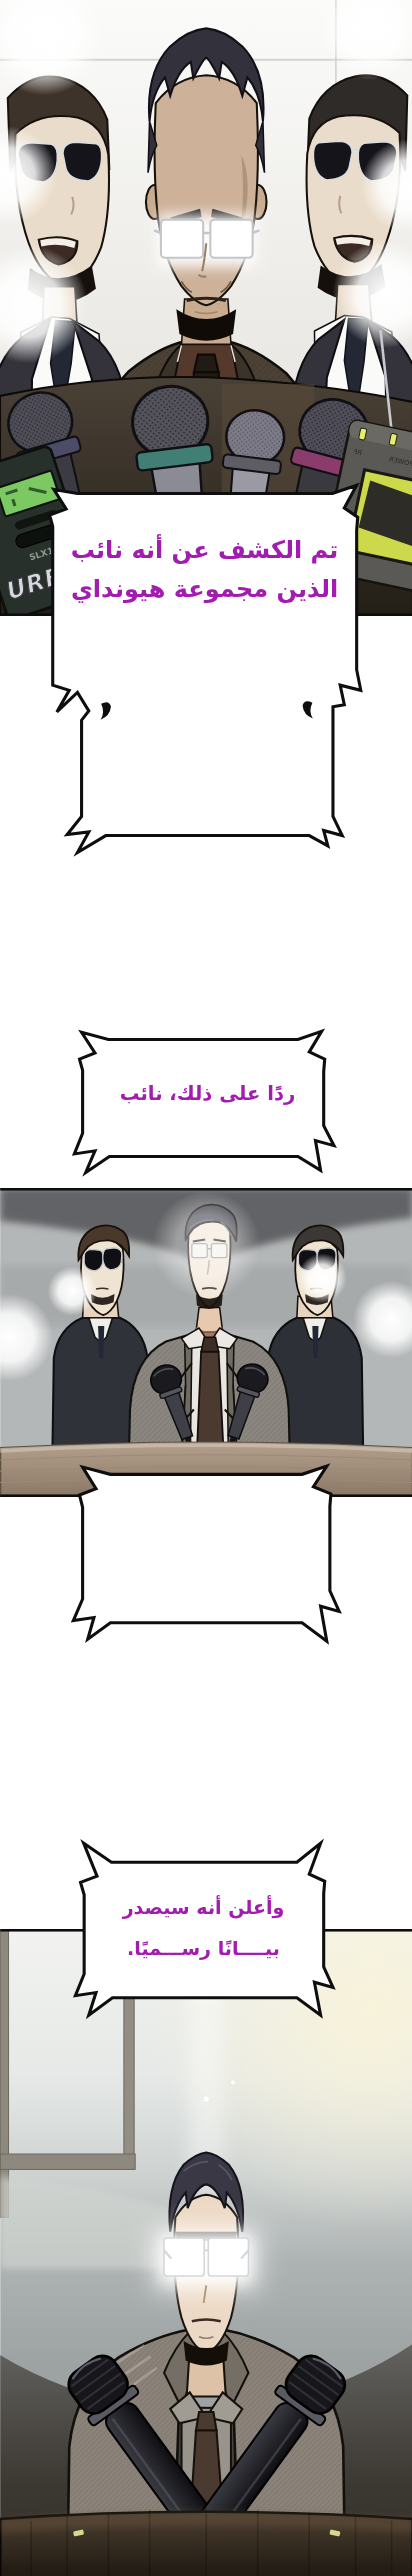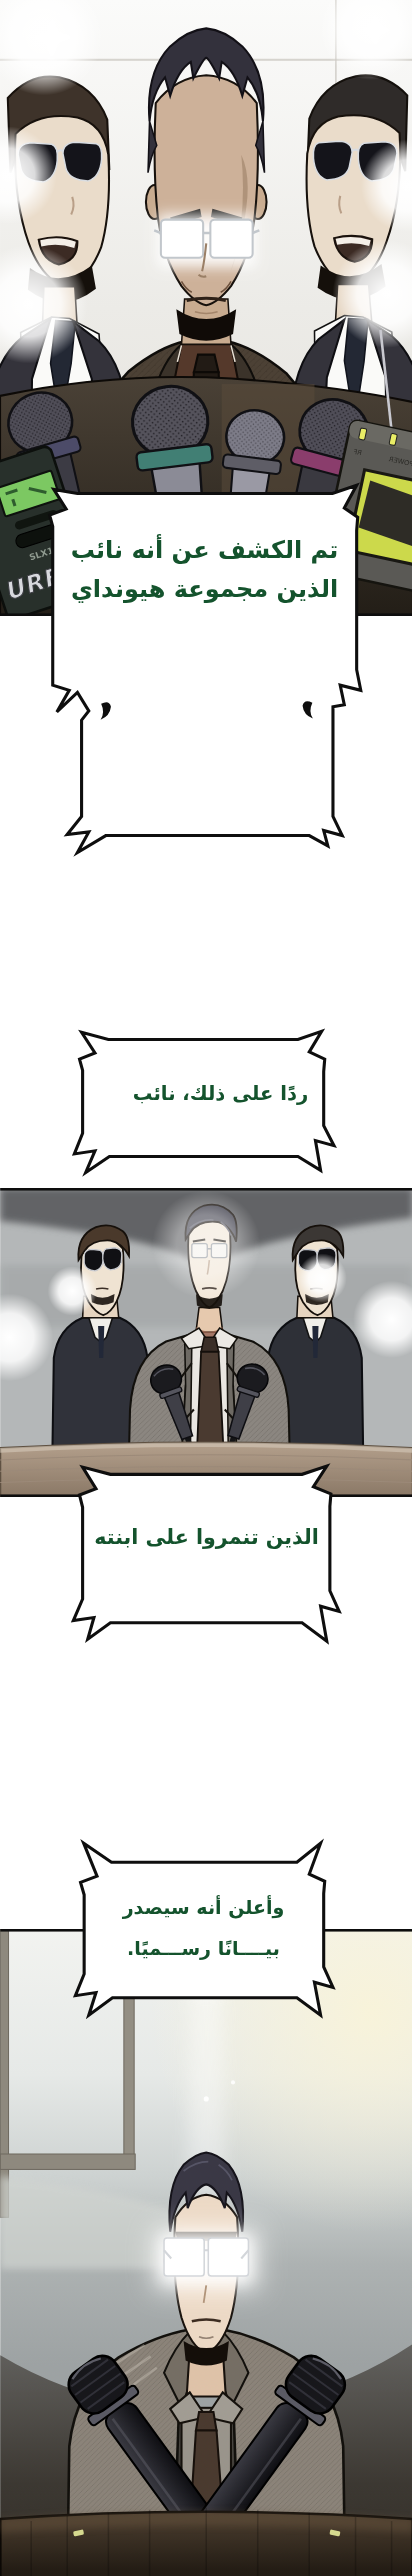--- a/index.html
+++ b/index.html
@@ -1,26 +1,26 @@
 <!DOCTYPE html>
 <html style="font-size:8.2px"><head>
 <meta charset="utf-8">
 <style>
   html,body{margin:0;padding:0;background:#ffffff;}
   .stage{position:relative;width:413px;height:3606px;margin:0 auto;background:#ffffff;overflow:hidden;
          font-family:"DejaVu Sans",sans-serif;}
   .panel{position:absolute;left:0;width:413px;overflow:hidden;}
   .panel svg{display:block;}
   #bubble-layer{position:absolute;left:0;top:0;z-index:3;pointer-events:none;}
-  .btxt{position:absolute;z-index:4;direction:rtl;text-align:center;color:#14532d;font-weight:bold;
+  .btxt{position:absolute;z-index:4;direction:rtl;text-align:center;color:#a21caf;font-weight:bold;
         white-space:nowrap;}
   .btxt div{white-space:nowrap;}
   .t1{left:60px;top:531px;width:289px;font-size:24px;line-height:39px;}
   .t2{left:92px;top:753px;width:231px;font-size:24px;line-height:37px;}
-  .t3{left:110px;top:1078px;width:221px;font-size:19.6px;line-height:32px;}
+  .t3{left:97px;top:1078px;width:221px;font-size:19.6px;line-height:32px;}
   .t4{left:93px;top:1522px;width:227px;font-size:20.6px;line-height:30px;}
   .t5{left:94px;top:1887px;width:219px;font-size:19px;line-height:41px;}
 </style>
 </head>
 <body>
 
 <div class="stage">
 
   <div class="panel" id="panel1" style="top:0;height:616px;z-index:1">
   <svg width="413" height="616" viewBox="0 0 801 1195">
@@ -462,21 +462,20 @@
   </svg>
 
   <div class="btxt t1">
     <div>تم الكشف عن أنه نائب</div>
     <div>الذين مجموعة هيونداي</div>
   </div>
   <div class="btxt t3">
     <div>ردًا على ذلك، نائب</div>
   </div>
   <div class="btxt t4">
-    <div>الذين تنمروا على ابنته</div>
   </div>
   <div class="btxt t5">
     <div>وأعلن أنه سيصدر</div>
     <div>بيــــانًا رســـميًا.</div>
   </div>
 
 </div>
 
 
 </body></html>

